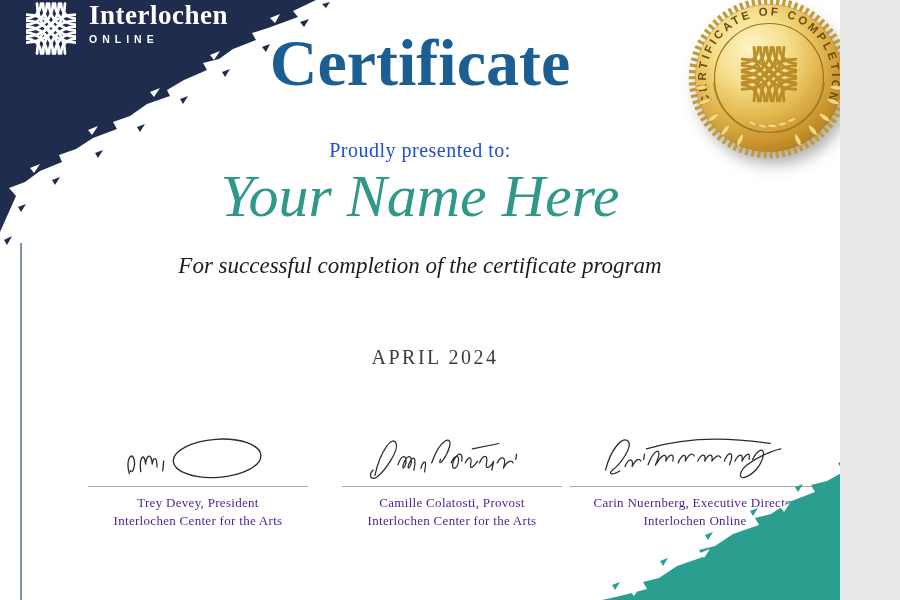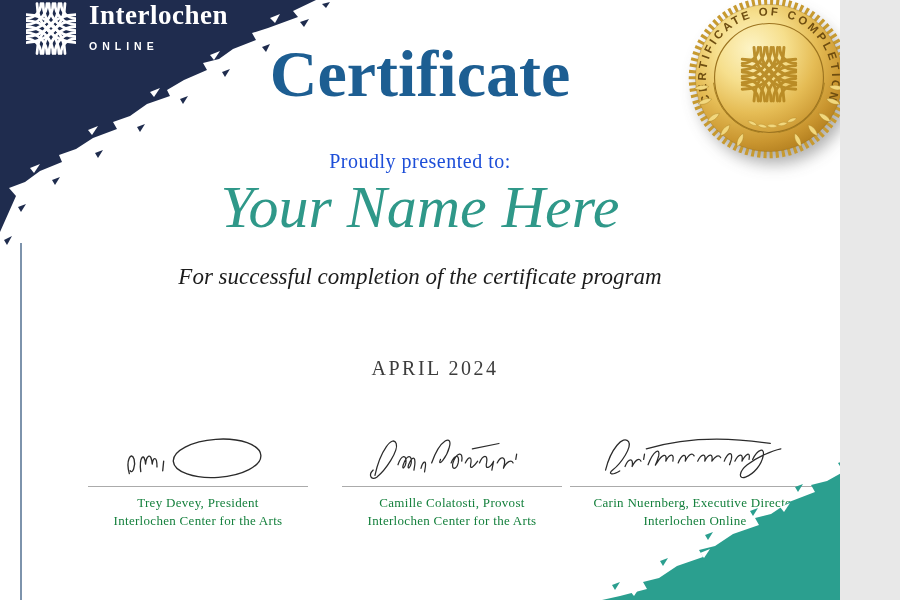--- a/index.html
+++ b/index.html
@@ -9,42 +9,42 @@
   .vline{position:absolute;width:1.5px;background:#7d93ac;}
   .vline.left{left:20px;top:243px;height:357px;}
   .vline.right{left:878px;top:0;height:433px;}
   
   .corner-navy{position:absolute;left:0;top:0;width:340px;height:245px;}
   .corner-teal{position:absolute;left:550px;top:435px;width:350px;height:165px;}
   
   .brand{position:absolute;left:26px;top:1px;display:flex;gap:13px;align-items:flex-start;color:#ffffff;}
   .brand-mark{width:50px;height:55px;color:#ffffff;}
   .brand-name{font:700 27px/1.1 "Liberation Serif",serif;letter-spacing:.5px;}
-  .brand-sub{font:700 10.5px/1 "Liberation Sans",sans-serif;letter-spacing:5px;margin-top:10px;}
-  
-  .ctext{position:absolute;left:0;right:0;text-align:center;margin:11px;}
+  .brand-sub{font:700 10.5px/1 "Liberation Sans",sans-serif;letter-spacing:5px;margin-top:3px;}
+  
+  .ctext{position:absolute;left:0;right:0;text-align:center;margin:0;}
   .title{top:30px;font:700 66px/1 "Liberation Serif",serif;color:#1d5e92;}
   .presented{top:140px;font:400 20px/1 "Liberation Serif",serif;color:#1d4ed8;letter-spacing:.5px;}
   .recipient{top:163px;font:italic 400 60px/1.1 "Liberation Serif",serif;color:#2f9889;}
   .completion{top:252px;font:italic 400 23px/1.2 "Liberation Serif",serif;color:#1c1c1c;}
   .program{top:288px;font:400 31px/1.2 "Liberation Serif",serif;color:#141414;}
   .date{top:347px;font:400 20px/1 "Liberation Serif",serif;color:#3c3c3c;letter-spacing:2.5px;padding-left:30px;}
   
   .seal{position:absolute;left:683px;top:-8px;width:172px;height:172px;
         filter:drop-shadow(5px 9px 7px rgba(45,45,45,.38));}
   
   .sig{position:absolute;top:424px;text-align:center;}
   .sig1{left:88px;width:220px;}
   .sig2{left:342px;width:220px;}
   .sig3{left:570px;width:250px;}
   .sigdraw{display:block;margin:0 auto;height:62px;}
   .sigdraw path,.sigdraw ellipse{fill:none;stroke:#2b2b2b;stroke-width:1.4;
         stroke-linecap:round;stroke-linejoin:round;}
   .sigline{height:1px;background:#ababab;margin:0 0 7px 0;}
-  .signame,.sigorg{font:400 13px/1.35 "Liberation Serif",serif;color:#15803d;letter-spacing:.3px;}
+  .signame,.sigorg{font:400 13px/1.35 "Liberation Serif",serif;color:#4c1d95;letter-spacing:.3px;}
 </style>
 </head>
 <body>
 
 <svg width="0" height="0" style="position:absolute" aria-hidden="true">
   <defs>
     <g id="ilogo" fill="none" stroke="currentColor" stroke-width="5.5" stroke-linecap="round">
       <path d="M30,0 A30,30 0 0 1 0,30"></path>
         <path d="M42,0 A42,42 0 0 1 0,42"></path>
       <path d="M54,0 A54,54 0 0 1 0,54"></path>

